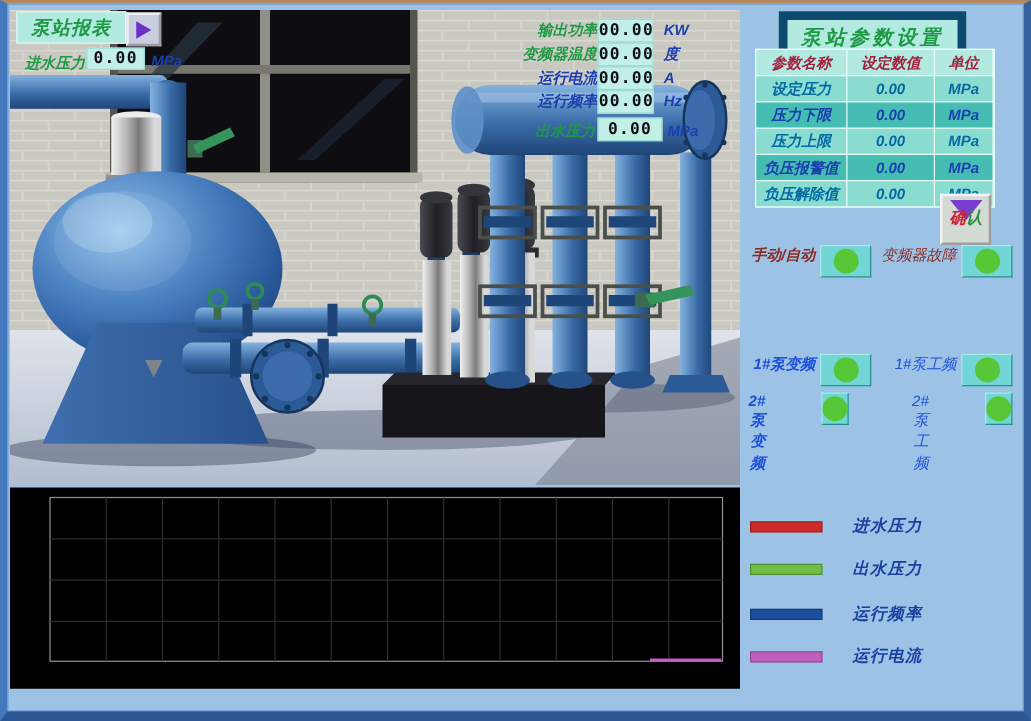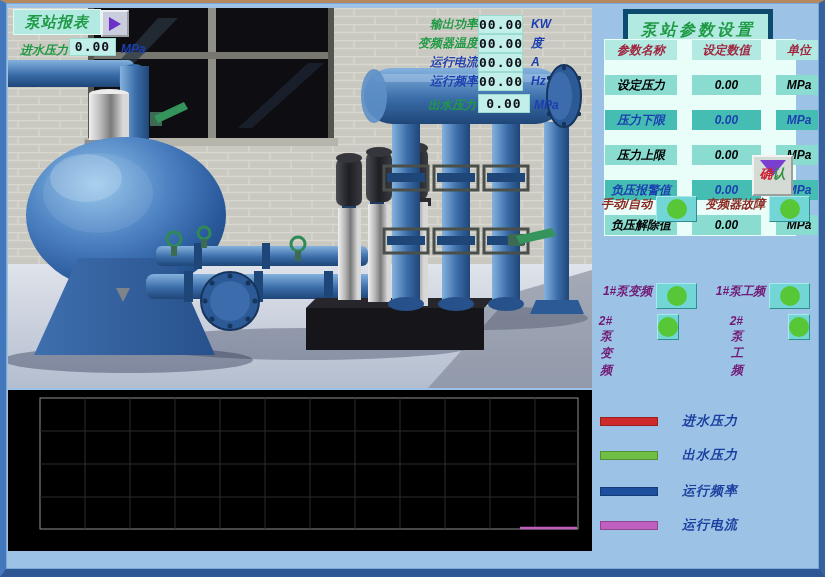--- a/index.html
+++ b/index.html
@@ -21,42 +21,42 @@
 
   
   .lbl{font-weight:bold;font-style:italic;font-size:12px;line-height:19px;text-align:right;}
   .lbl.green{color:#1f9a44;}
   .lbl.blue{color:#1b3fae;}
   .unit{font-weight:bold;font-size:12px;line-height:19px;color:#1b3fae;font-style:italic;}
   .valbox{background:#c2efe7;border:1px solid #9adcd2;box-sizing:border-box;color:#101018;
     font-family:"DejaVu Sans Mono",monospace;font-size:13px;font-weight:bold;text-align:center;line-height:17px;letter-spacing:1px;}
 
   
-  .panel-title{left:623px;top:9px;width:150px;height:43px;background:#b2e9e1;border:5px solid #0c4a6e;
+  .panel-title{left:623px;top:9px;width:150px;height:43px;background:#b2e9e1;border:7px solid #0c4a6e;
     display:flex;align-items:center;justify-content:center;color:#1f9a44;font-weight:bold;font-style:italic;
     font-size:16px;letter-spacing:3px;box-sizing:border-box;}
   .ptable{left:604px;top:39px;width:190px;background:#e9fdf9;border:1px solid #e9fdf9;
-    display:grid;grid-template-columns:72px 69px 46px;gap:15px;z-index:10;position:absolute;}
+    display:grid;grid-template-columns:72px 69px 46px;gap:1px;z-index:10;position:absolute;}
   .ptable .cell{height:20px;line-height:20px;text-align:center;font-size:12px;font-weight:bold;font-style:italic;}
   .ptable .hdr{background:#b2e9e1;color:#a02640;}
-  .ptable .rl{background:#8adcd1;color:#000000;}
+  .ptable .rl{background:#8adcd1;color:#0369a1;}
   .ptable .rd{background:#46bdb2;color:#1b3fae;}
   .confirm-btn{left:752px;top:155px;width:41px;height:41px;background:#d4dad4;border:2px outset #f2f2f2;
     display:flex;flex-direction:column;align-items:center;box-sizing:border-box;cursor:pointer;}
   .tri-down{width:0;height:0;border-top:16px solid #7a3fd0;border-left:13px solid transparent;border-right:13px solid transparent;margin-top:3px;}
   .confirm-text{margin-top:-9px;font-size:13px;font-weight:bold;font-style:italic;line-height:13px;}
   .confirm-text .c1{color:#cc2233;}
   .confirm-text .c2{color:#2f8f3f;}
 
   
   .srow{position:absolute;left:592px;width:218px;height:27px;display:flex;z-index:10;}
   .sl1{width:62px;text-align:right;padding-right:4px;font-size:12px;font-weight:bold;font-style:italic;}
-  .sl2{width:70px;text-align:right;padding-right:4px;font-size:12px;font-weight:bold;font-style:italic;}
+  .sl2{width:70px;text-align:right;padding-right:4px;font-size:12px;font-weight:normal;font-style:italic;}
   .tone-red .sl1,.tone-red .sl2{color:#8c2a22;}
-  .tone-navy .sl1,.tone-navy .sl2{color:#701a75;}
+  .tone-navy .sl1,.tone-navy .sl2{color:#1d4ed8;}
   .sbox{width:42px;height:26px;background:#72d6d6;border:1px solid #a9e9e9;border-right-color:#2f8f8f;border-bottom-color:#2f8f8f;
     box-sizing:border-box;display:flex;align-items:center;justify-content:center;}
   .slamp{width:20px;height:20px;border-radius:50%;background:#57c637;}
 
   
   .chart{position:absolute;left:8px;top:390px;width:584px;height:161px;background:#000;z-index:1;}
 
   
   .legrow{position:absolute;left:600px;display:flex;align-items:center;z-index:10;}
   .legbar{width:58px;height:9px;border:1px solid rgba(0,0,0,0.25);box-sizing:border-box;}

